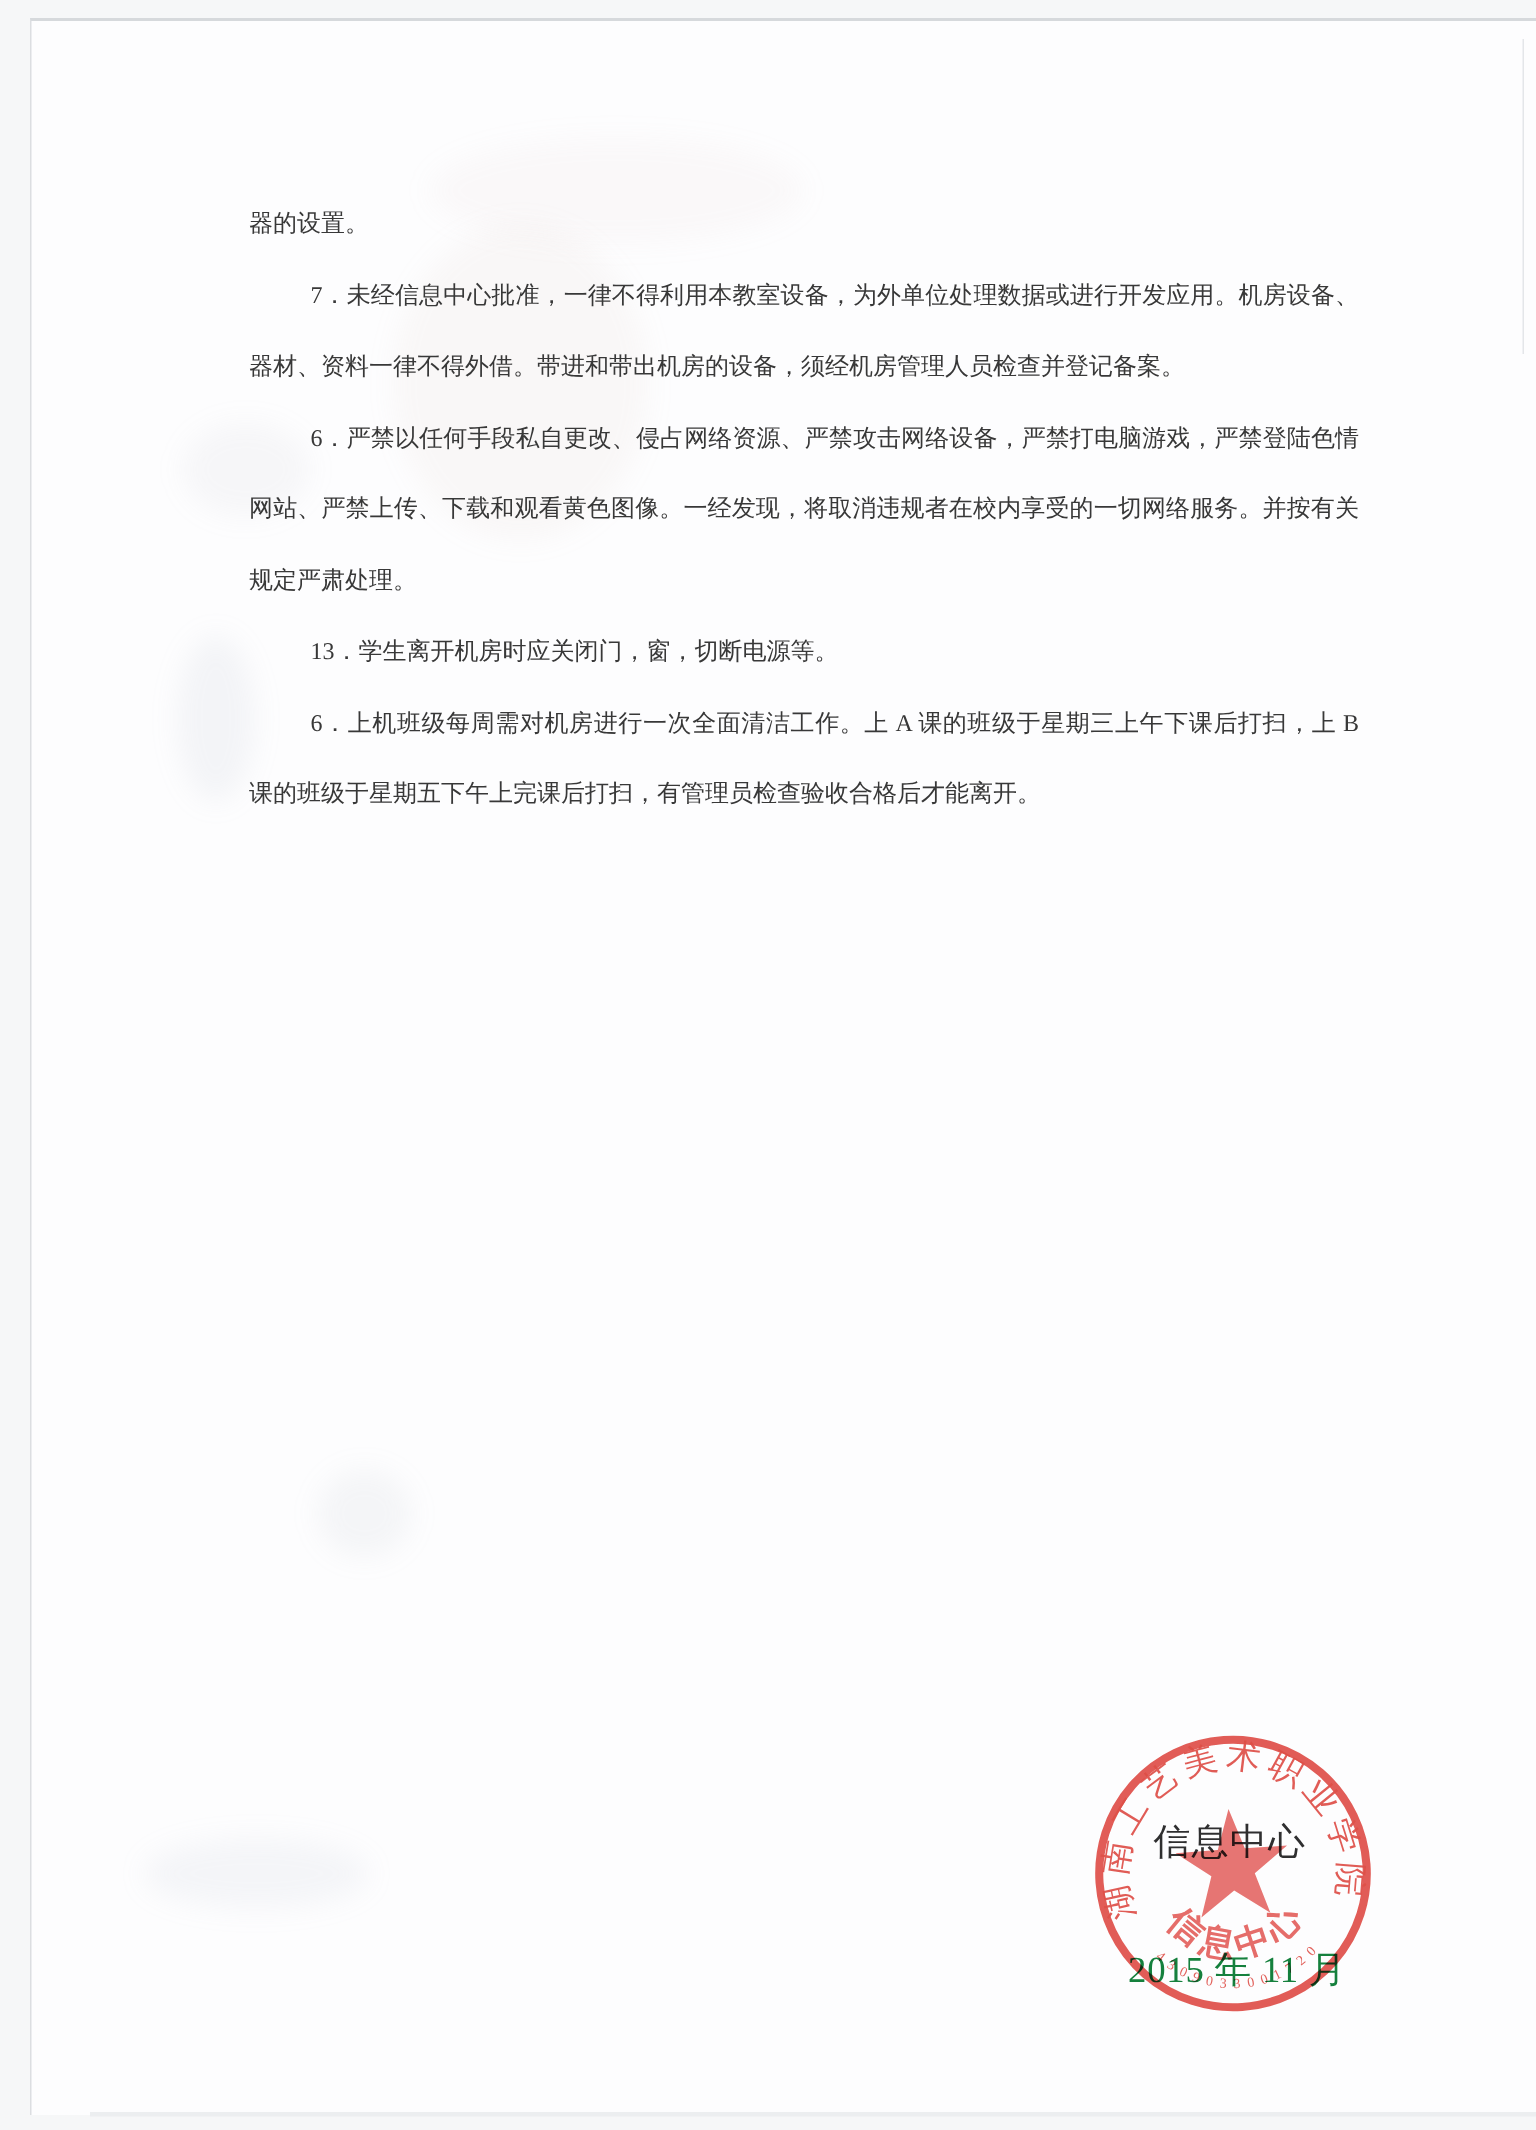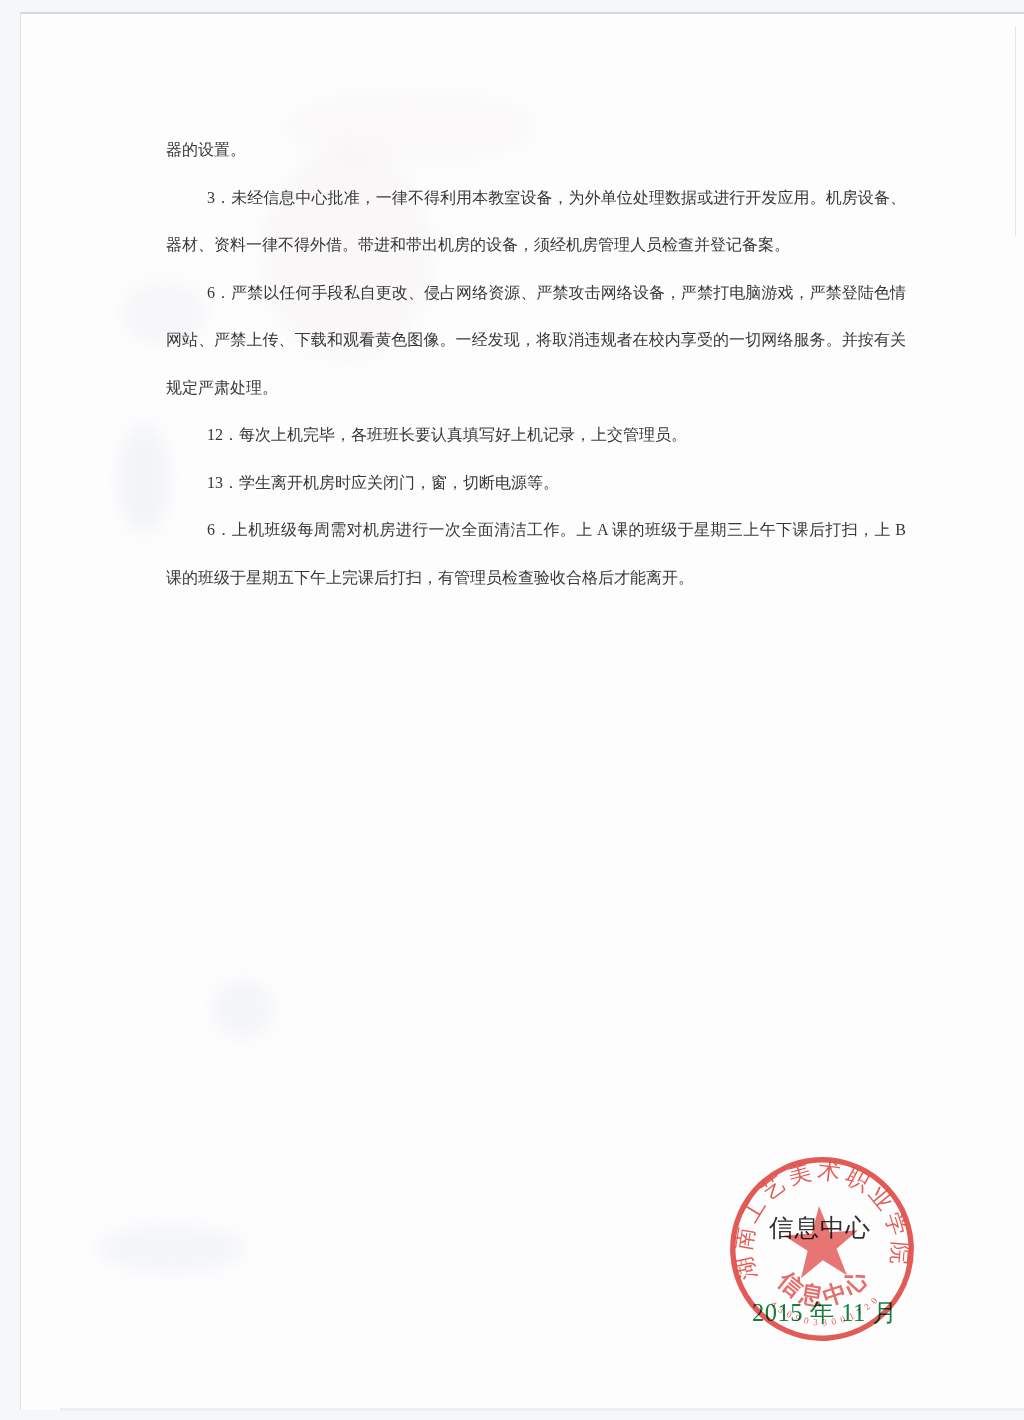--- a/index.html
+++ b/index.html
@@ -62,23 +62,22 @@
 
 <div class="blot b1"></div>
 <div class="blot b2"></div>
 <div class="blot b3"></div>
 <div class="blot b4"></div>
 <div class="blot b5"></div>
 <div class="blot b6"></div>
 
 <div class="doc-body">
   <p class="no-indent">器的设置。</p>
-  <p>3．未经信息中心批准，一律不得利用本教室设备，为外单位处理数据或进行开发应用。机房设备、器材、资料一律不得外借。带进和带出机房的设备，须经机房管理人员检查并登记备案。</p>
+  <p>7．未经信息中心批准，一律不得利用本教室设备，为外单位处理数据或进行开发应用。机房设备、器材、资料一律不得外借。带进和带出机房的设备，须经机房管理人员检查并登记备案。</p>
   <p>6．严禁以任何手段私自更改、侵占网络资源、严禁攻击网络设备，严禁打电脑游戏，严禁登陆色情网站、严禁上传、下载和观看黄色图像。一经发现，将取消违规者在校内享受的一切网络服务。并按有关规定严肃处理。</p>
-  <p>12．每次上机完毕，各班班长要认真填写好上机记录，上交管理员。</p>
   <p>13．学生离开机房时应关闭门，窗，切断电源等。</p>
   <p>6．上机班级每周需对机房进行一次全面清洁工作。上 A 课的班级于星期三上午下课后打扫，上 B 课的班级于星期五下午上完课后打扫，有管理员检查验收合格后才能离开。</p>
 </div>
 
 <div class="sig-name">信息中心</div>
 <div class="sig-date">2015 年 11 月</div>
 
 <svg class="stamp" viewBox="0 0 200 200" xmlns="http://www.w3.org/2000/svg">
   <g transform="rotate(-4 100 100)" fill="none">
     <circle cx="100" cy="100" r="91" stroke="#dd3c34" stroke-width="5.5" opacity="0.92"></circle>

